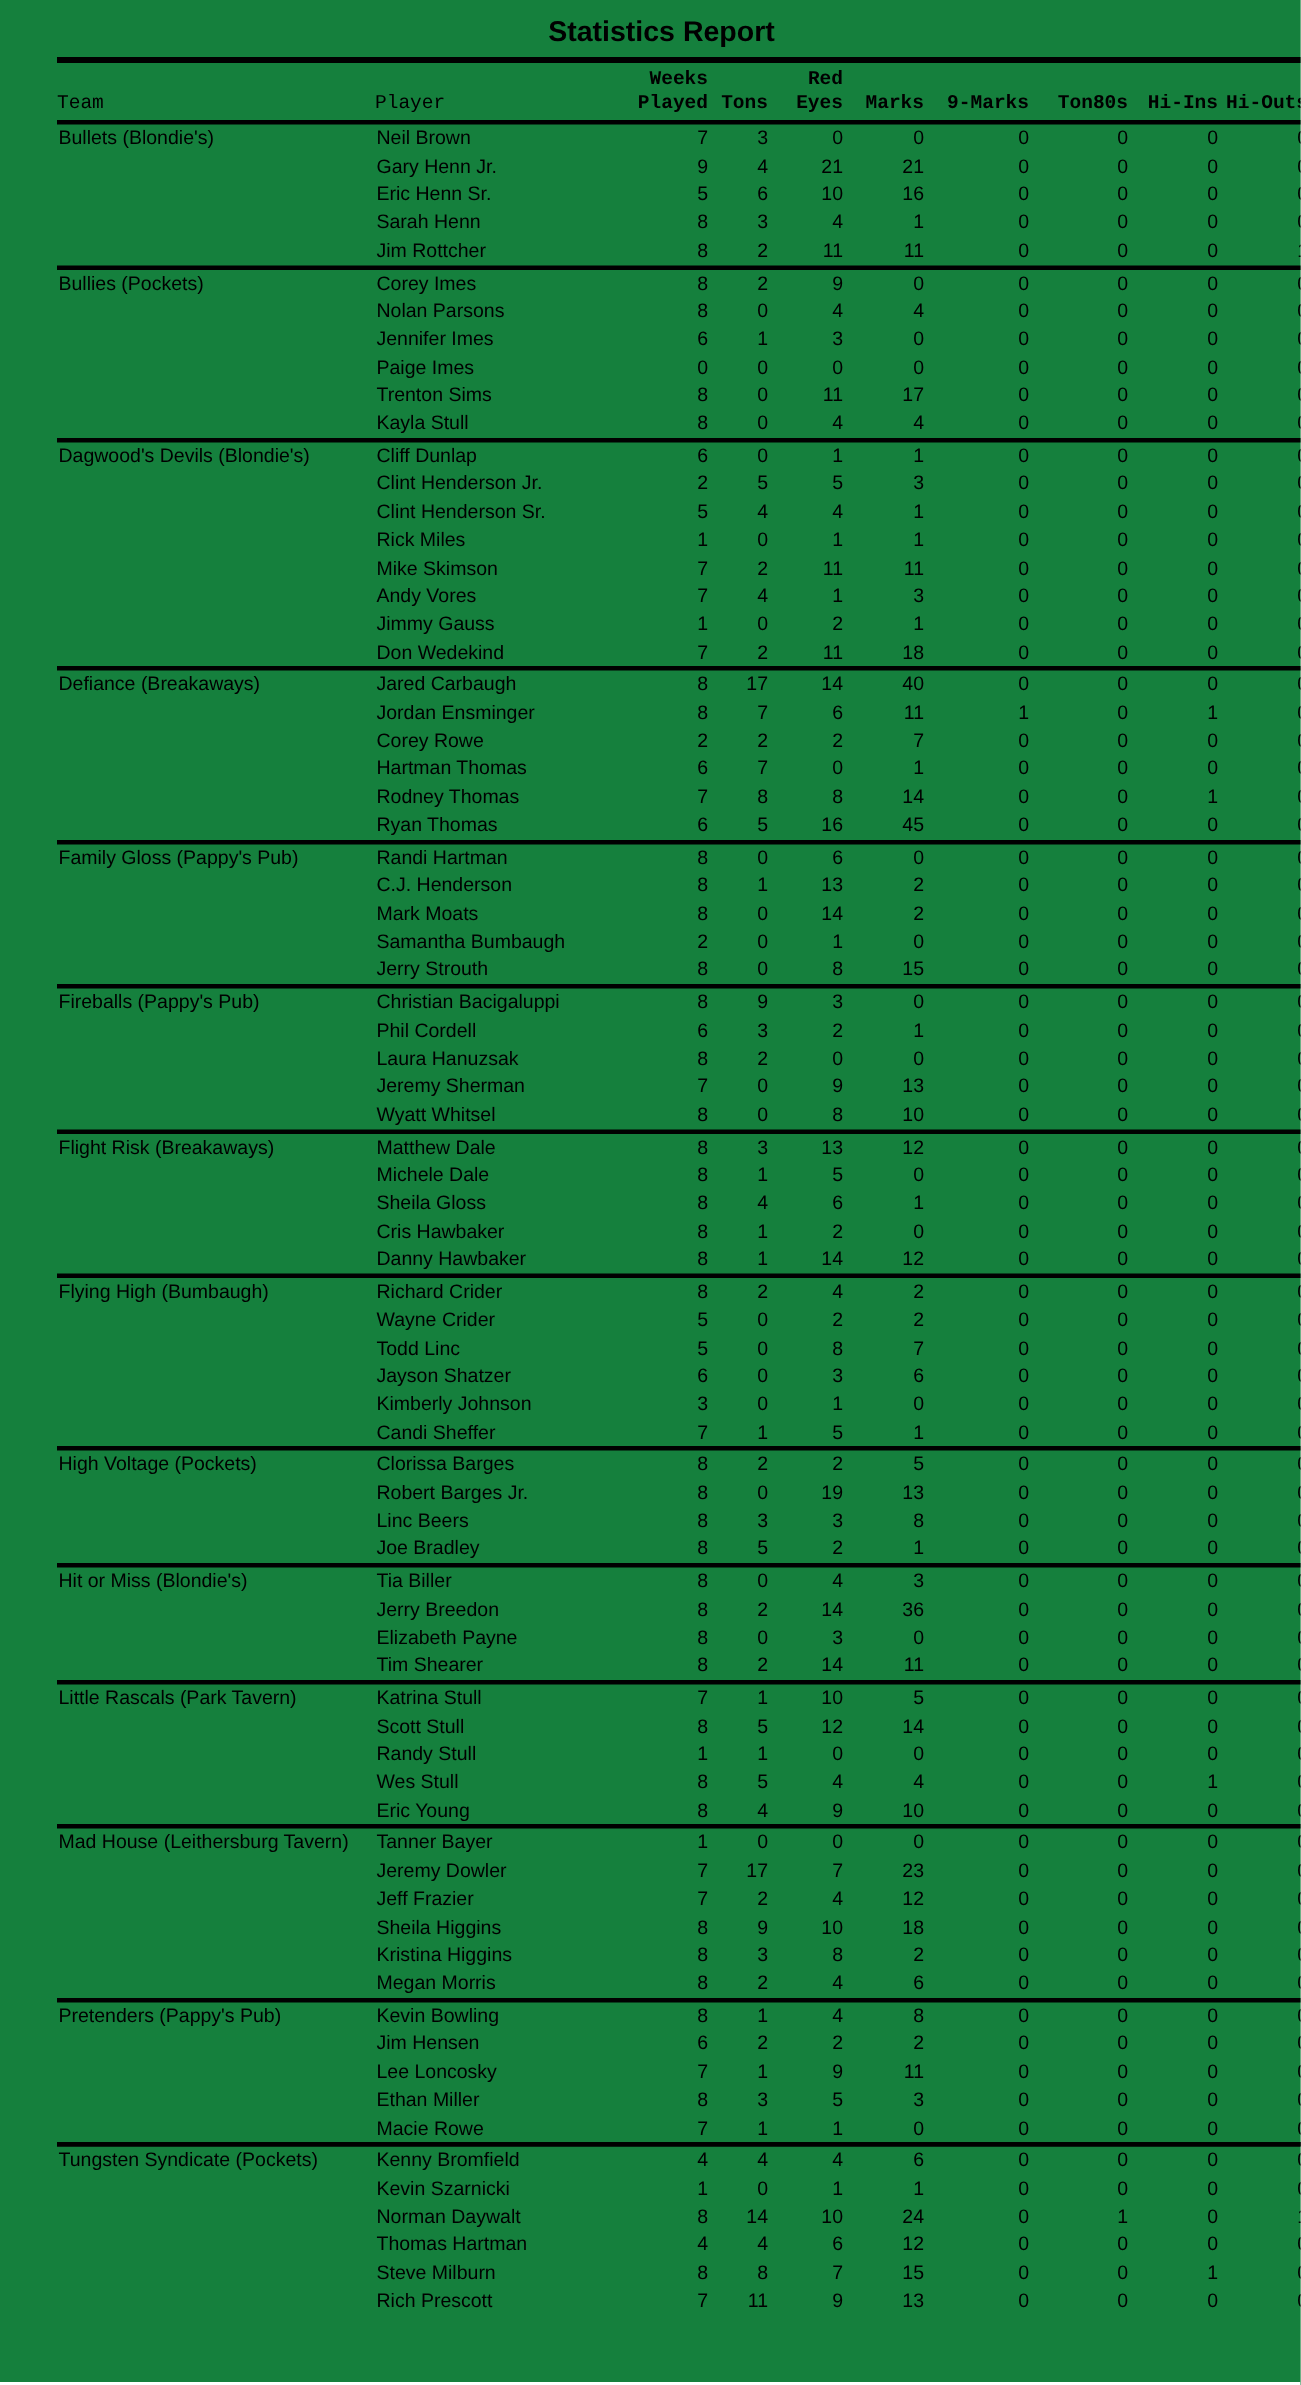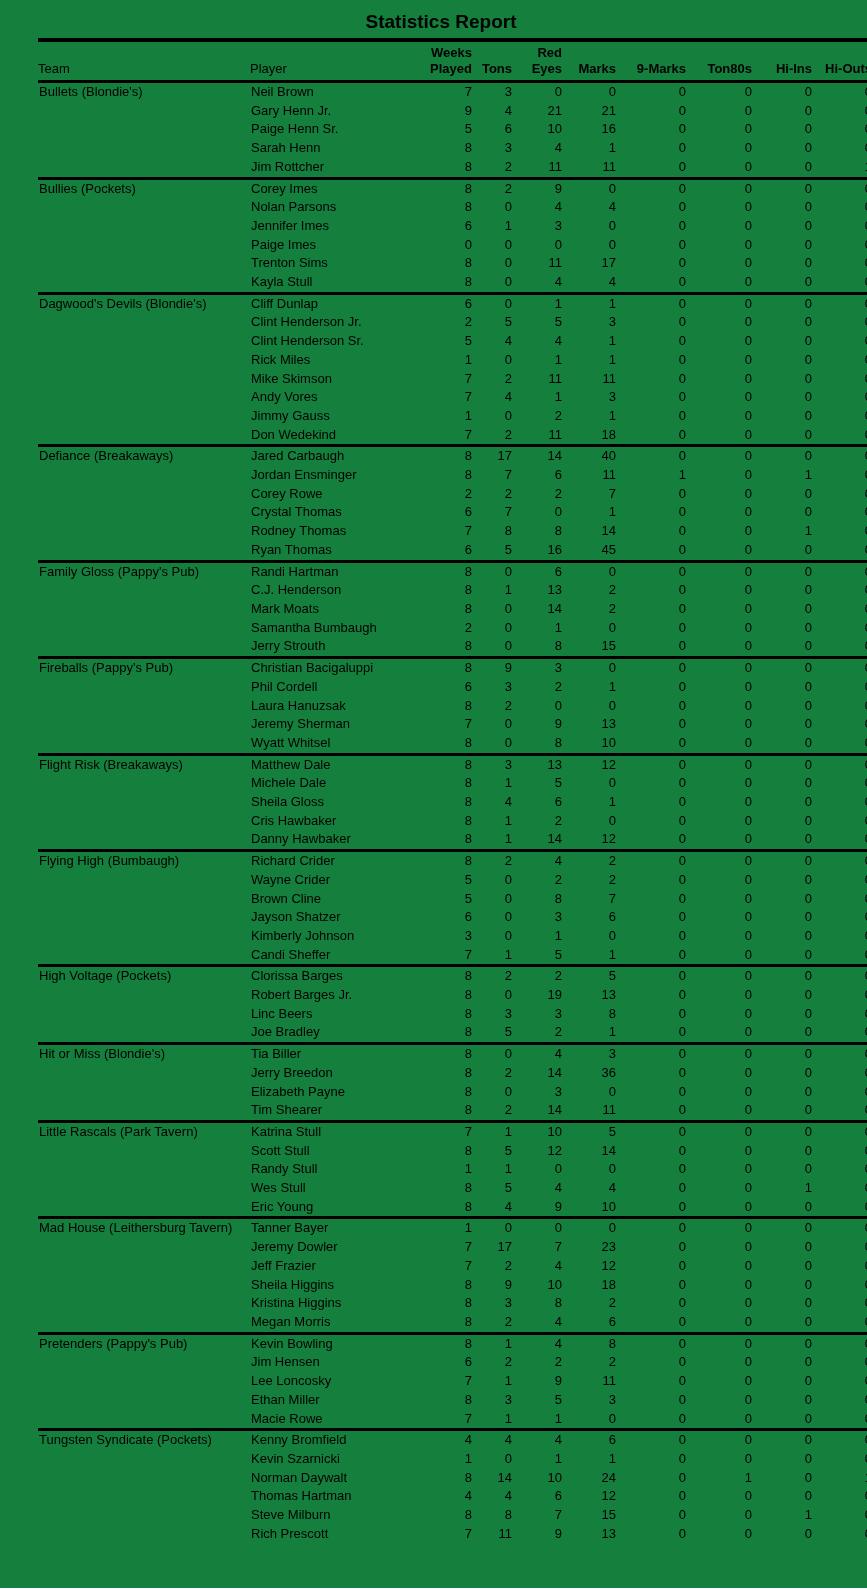--- a/index.html
+++ b/index.html
@@ -37,20 +37,21 @@
   }
   thead tr {
     border-bottom: 3px solid #000;
   }
   th {
     vertical-align: bottom;
     white-space: pre-line;
     padding: 3px 0 3px 0;
     line-height: 16px;
     font-weight: bold;
+    font-family: Liberation Mono, monospace;
   }
   th.normal { font-weight: normal; }
   .align-left  { text-align: left; }
   .align-right { text-align: right; padding-right: 4px; }
   td {
     padding-top: 0;
     padding-bottom: 0;
     height: 18.7px;
     line-height: 18.7px;
     white-space: nowrap;
@@ -113,21 +114,21 @@
             <td class="col-tons align-right">4</td>
             <td class="col-red-eyes align-right">21</td>
             <td class="col-marks align-right">21</td>
             <td class="col-nine-marks align-right">0</td>
             <td class="col-ton80s align-right">0</td>
             <td class="col-hi-ins align-right">0</td>
             <td class="col-hi-outs align-right">0</td>
           </tr>
           <tr>
             <td class="col-team align-left"></td>
-            <td class="col-player align-left">Paige Henn Sr.</td>
+            <td class="col-player align-left">Eric Henn Sr.</td>
             <td class="col-weeks-played align-right">5</td>
             <td class="col-tons align-right">6</td>
             <td class="col-red-eyes align-right">10</td>
             <td class="col-marks align-right">16</td>
             <td class="col-nine-marks align-right">0</td>
             <td class="col-ton80s align-right">0</td>
             <td class="col-hi-ins align-right">0</td>
             <td class="col-hi-outs align-right">0</td>
           </tr>
           <tr>
@@ -359,21 +360,21 @@
             <td class="col-tons align-right">2</td>
             <td class="col-red-eyes align-right">2</td>
             <td class="col-marks align-right">7</td>
             <td class="col-nine-marks align-right">0</td>
             <td class="col-ton80s align-right">0</td>
             <td class="col-hi-ins align-right">0</td>
             <td class="col-hi-outs align-right">0</td>
           </tr>
           <tr>
             <td class="col-team align-left"></td>
-            <td class="col-player align-left">Crystal Thomas</td>
+            <td class="col-player align-left">Hartman Thomas</td>
             <td class="col-weeks-played align-right">6</td>
             <td class="col-tons align-right">7</td>
             <td class="col-red-eyes align-right">0</td>
             <td class="col-marks align-right">1</td>
             <td class="col-nine-marks align-right">0</td>
             <td class="col-ton80s align-right">0</td>
             <td class="col-hi-ins align-right">0</td>
             <td class="col-hi-outs align-right">0</td>
           </tr>
           <tr>
@@ -607,21 +608,21 @@
             <td class="col-tons align-right">0</td>
             <td class="col-red-eyes align-right">2</td>
             <td class="col-marks align-right">2</td>
             <td class="col-nine-marks align-right">0</td>
             <td class="col-ton80s align-right">0</td>
             <td class="col-hi-ins align-right">0</td>
             <td class="col-hi-outs align-right">0</td>
           </tr>
           <tr>
             <td class="col-team align-left"></td>
-            <td class="col-player align-left">Brown Cline</td>
+            <td class="col-player align-left">Todd Linc</td>
             <td class="col-weeks-played align-right">5</td>
             <td class="col-tons align-right">0</td>
             <td class="col-red-eyes align-right">8</td>
             <td class="col-marks align-right">7</td>
             <td class="col-nine-marks align-right">0</td>
             <td class="col-ton80s align-right">0</td>
             <td class="col-hi-ins align-right">0</td>
             <td class="col-hi-outs align-right">0</td>
           </tr>
           <tr>

